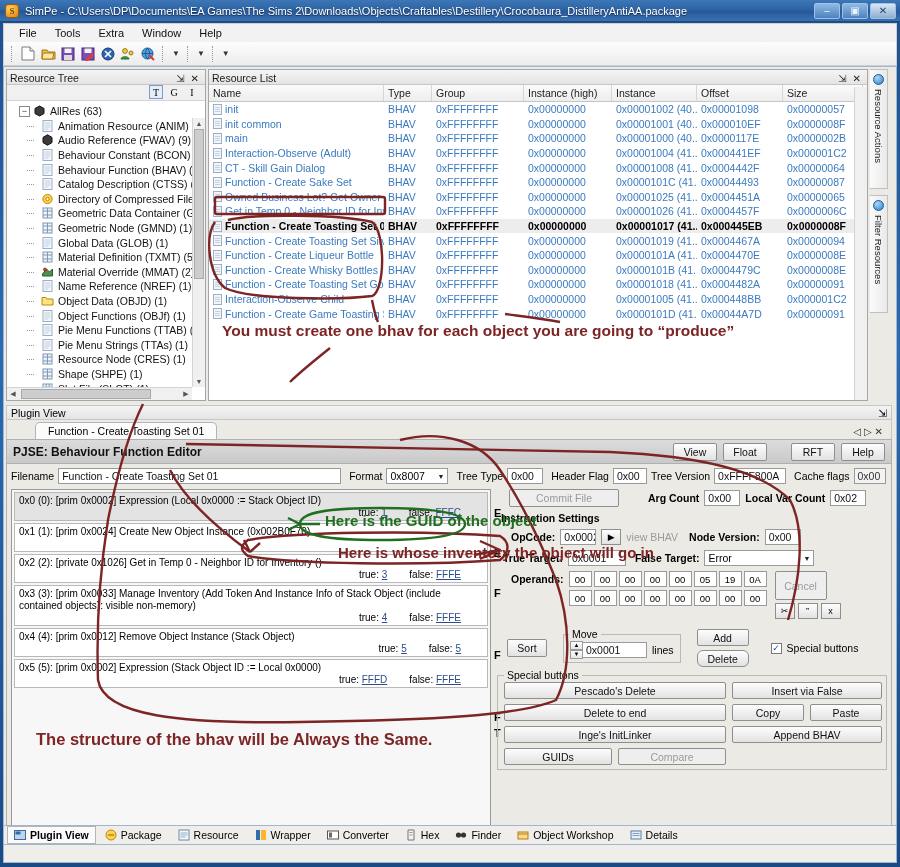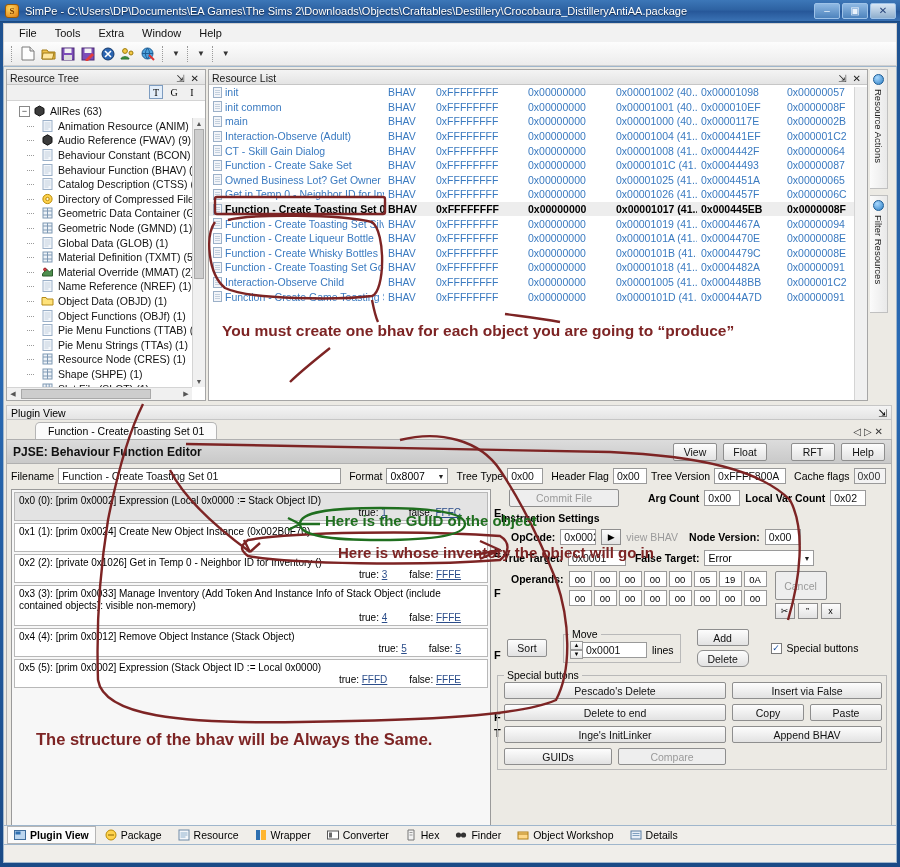--- a/index.html
+++ b/index.html
@@ -564,20 +564,29 @@
           <div class="sb-arrow" style="position:absolute;right:0;width:12px;">▶</div>
         </div>
       </div>
     </div>
 
     <div class="res-list">
       <div class="panel-cap">
         <span class="cap-title">Resource List</span>
         <span class="cap-btn">⇲</span>
         <span class="cap-btn">✕</span>
+      </div>
+      <div class="rl-headrow">
+        <div class="c-name">Name</div>
+        <div class="c-type">Type</div>
+        <div class="c-group">Group</div>
+        <div class="c-ih">Instance (high)</div>
+        <div class="c-inst">Instance</div>
+        <div class="c-off">Offset</div>
+        <div class="c-size">Size</div>
       </div>
       <div id="rl-rows" style="position:relative;">
           <div class="rl-row">
             <div class="c-name">
               <span class="doc-ico"></span>
               <span>init</span>
             </div>
             <div class="c-type"><span>BHAV</span></div>
             <div class="c-group"><span>0xFFFFFFFF</span></div>
             <div class="c-ih"><span>0x00000000</span></div>

